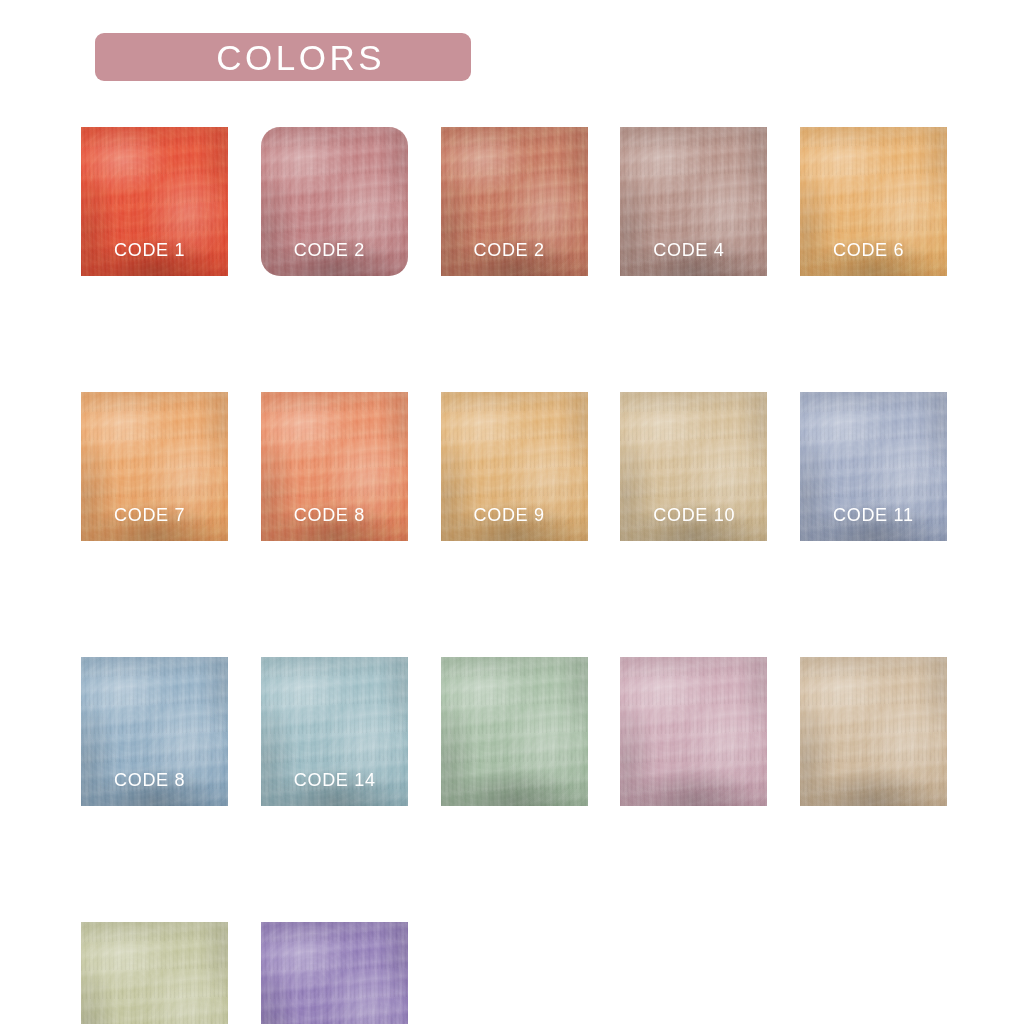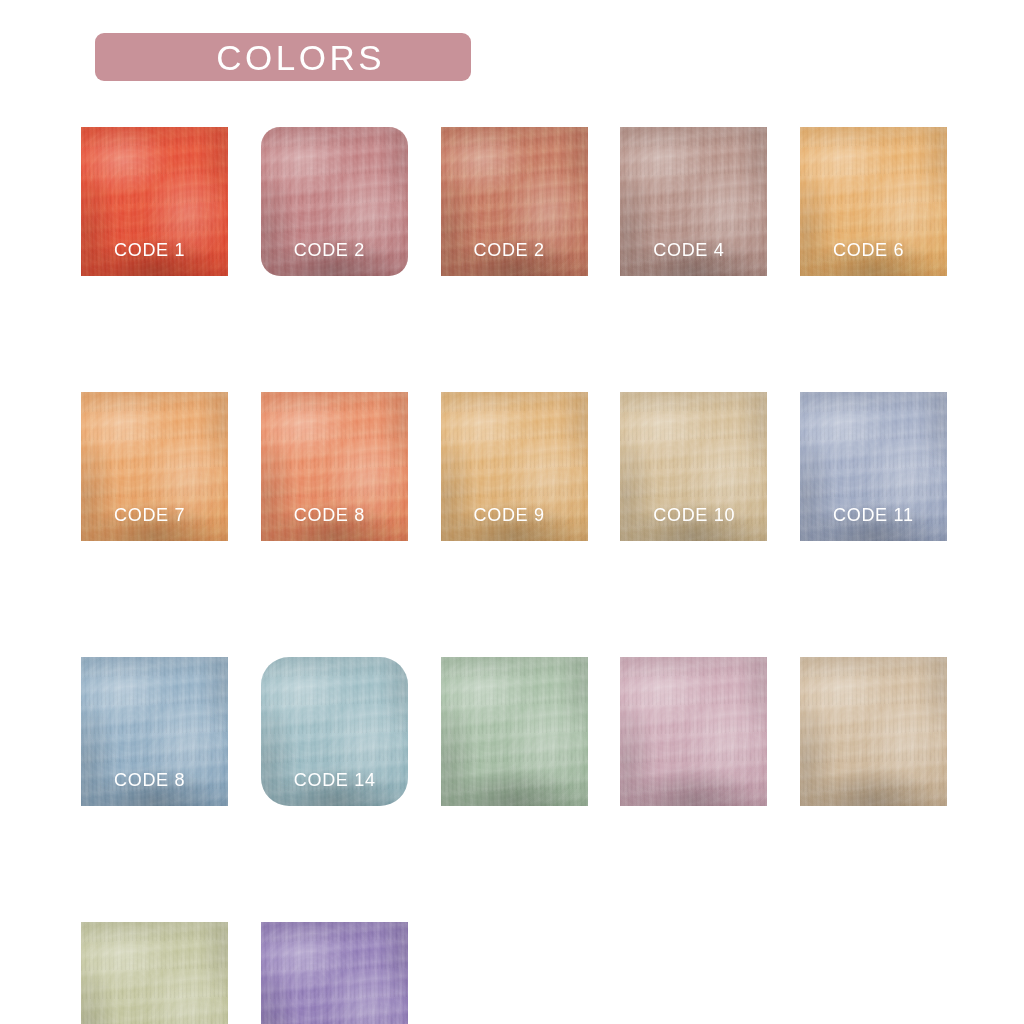--- a/index.html
+++ b/index.html
@@ -211,21 +211,21 @@
       <div class="tex-d"></div>
       <span class="swatch-label" style="color: rgb(255, 255, 255);">CODE 11</span>
     </div>
     <div class="swatch" style="background: linear-gradient(168deg, rgb(157, 183, 203) 0%, rgb(157, 183, 203) 46%, rgb(137, 166, 189) 100%);">
       <div class="tex-a"></div>
       <div class="tex-b"></div>
       <div class="tex-c"></div>
       <div class="tex-d"></div>
       <span class="swatch-label" style="color: rgb(255, 255, 255);">CODE 8</span>
     </div>
-    <div class="swatch" style="background: linear-gradient(168deg, rgb(167, 196, 203) 0%, rgb(167, 196, 203) 46%, rgb(147, 180, 189) 100%); border-radius: 28px;">
+    <div class="swatch" style="background: linear-gradient(168deg, rgb(167, 196, 203) 0%, rgb(167, 196, 203) 46%, rgb(147, 180, 189) 100%);">
       <div class="tex-a"></div>
       <div class="tex-b"></div>
       <div class="tex-c"></div>
       <div class="tex-d"></div>
       <span class="swatch-label" style="color: rgb(255, 255, 255);">CODE 14</span>
     </div>
     <div class="swatch" style="background: linear-gradient(168deg, rgb(175, 197, 174) 0%, rgb(175, 197, 174) 46%, rgb(157, 181, 156) 100%);">
       <div class="tex-a"></div>
       <div class="tex-b"></div>
       <div class="tex-c"></div>

